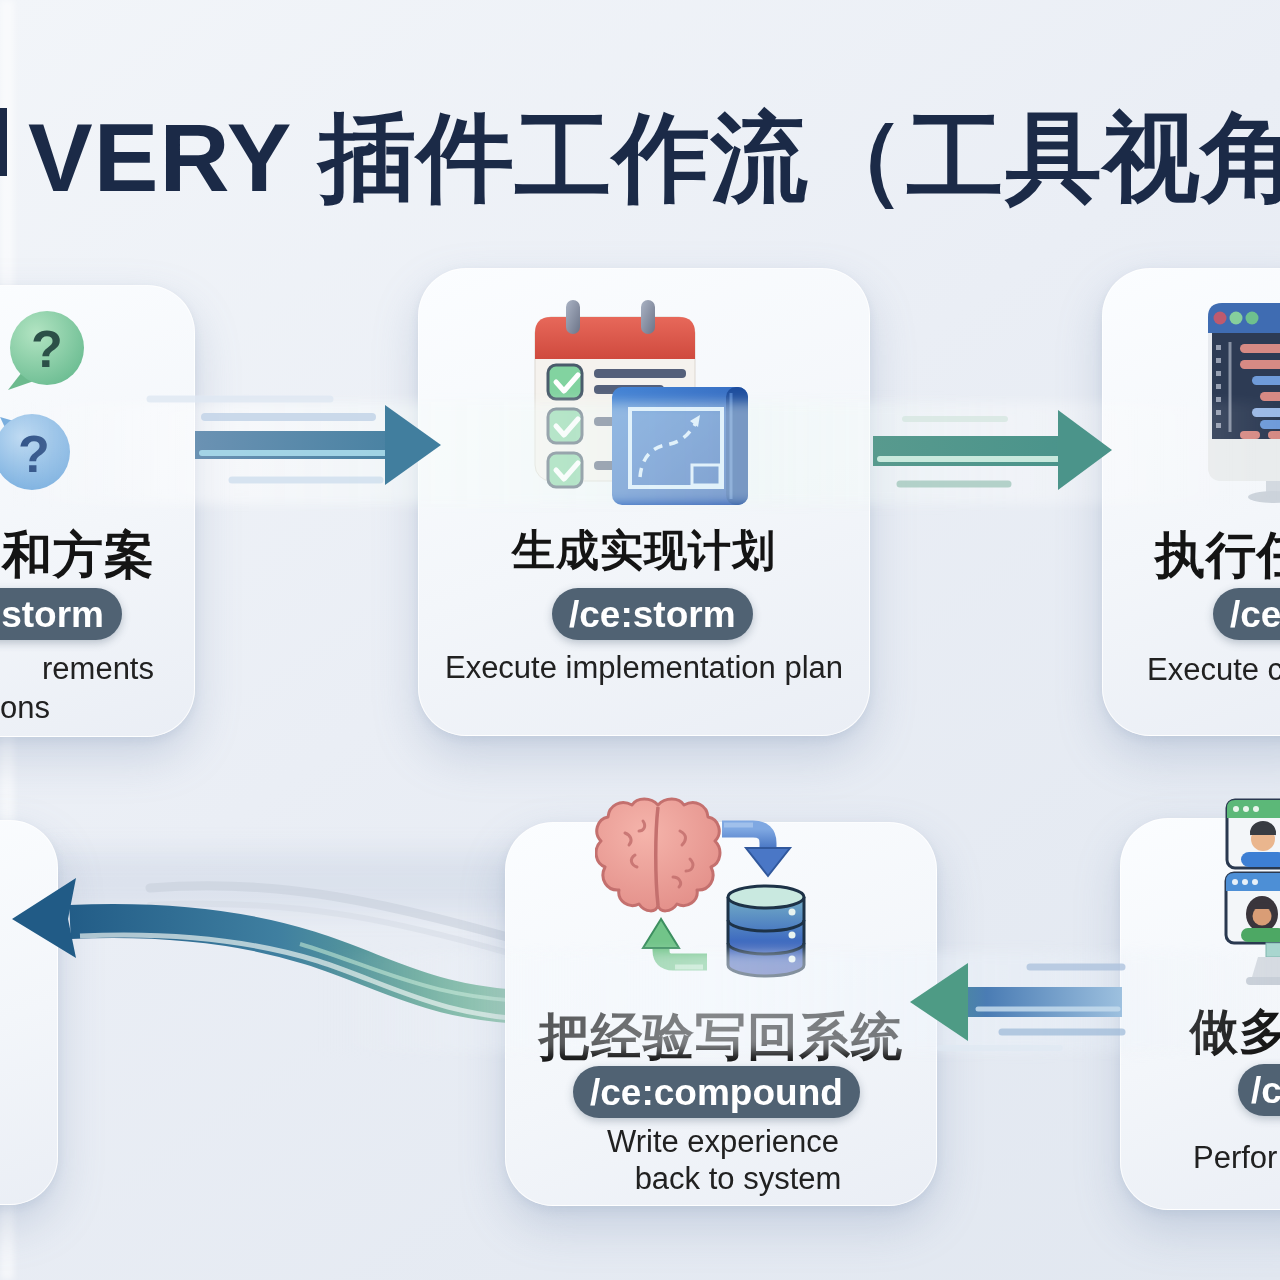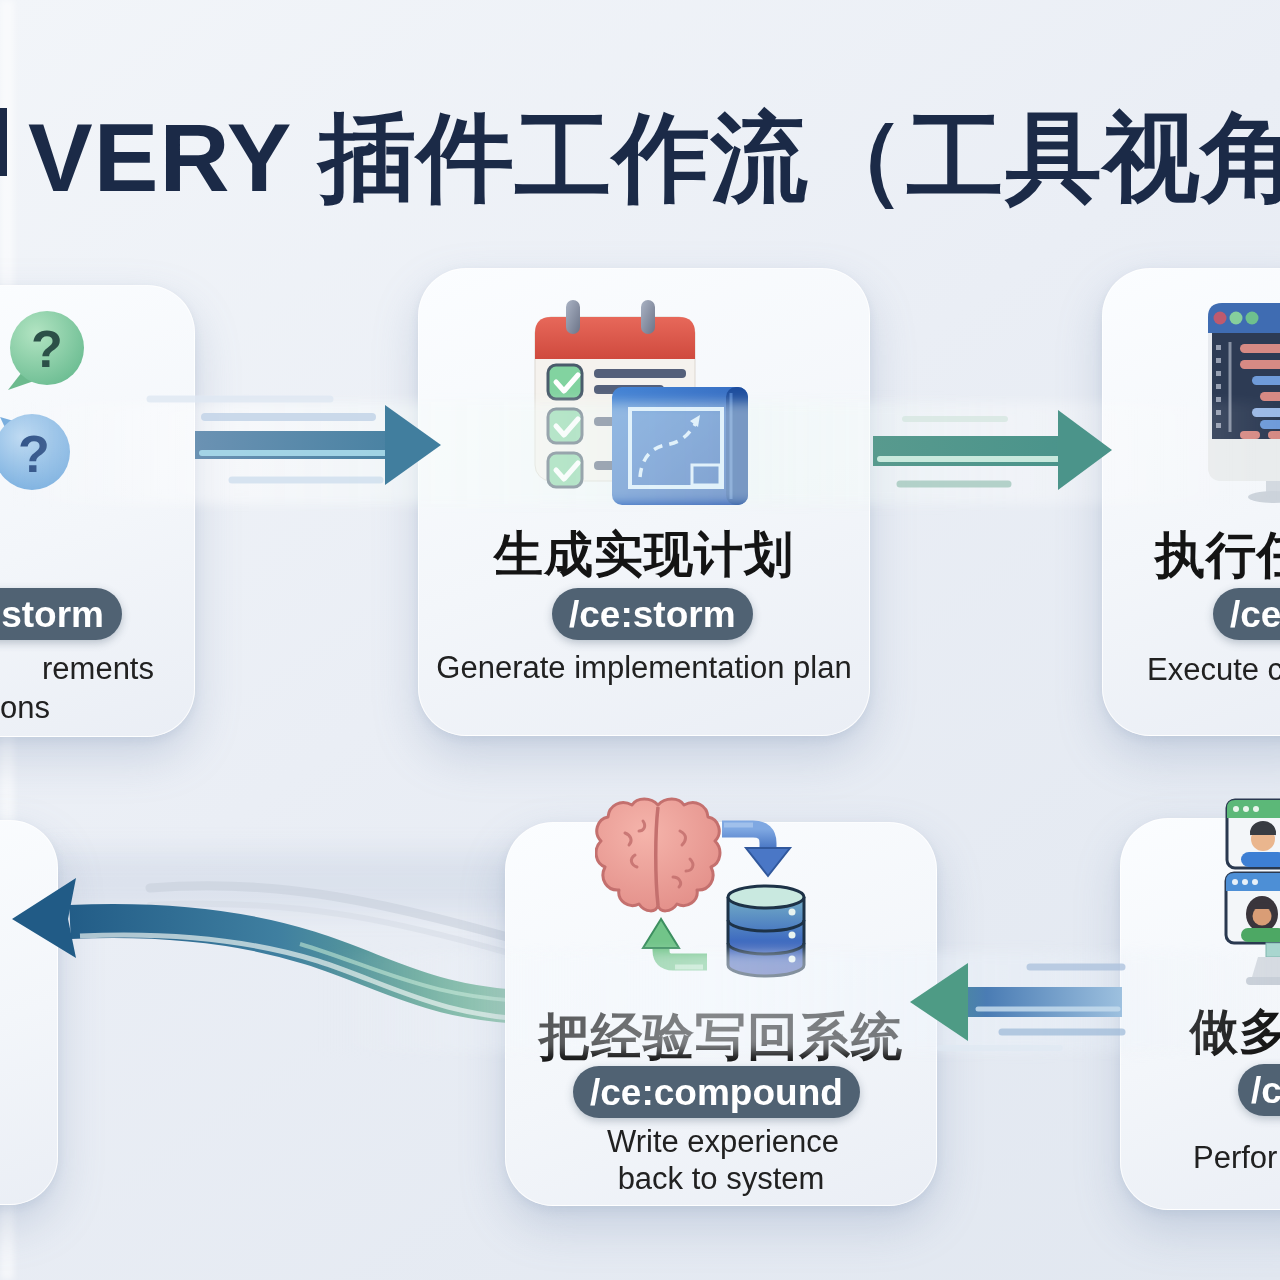--- a/index.html
+++ b/index.html
@@ -96,20 +96,21 @@
           <stop offset="1" stop-color="#5e9ed8"></stop>
       </radialGradient>
     </defs>
     <path d="M22,72 L8,90 L34,81 Z" fill="#6cba8e"></path>
     <circle cx="47" cy="48" r="37" fill="url(#gGreenB)"></circle>
     <text x="47" y="67" text-anchor="middle" font-size="52" font-weight="bold" fill="#2c5048">?</text>
     <path d="M8,134 L0,117 L24,124 Z" fill="#79aede"></path>
     <circle cx="32" cy="152" r="38" fill="url(#gBlueB)"></circle>
     <text x="34" y="172" text-anchor="middle" font-size="52" font-weight="bold" fill="#2a4e85">?</text>
   </svg>
+  <div class="card-title" style="left:2px;top:522px;font-size:50px;">和方案</div>
   <div class="badge" style="left:-46px;top:588px;width:168px;text-align:right;padding-right:18px;">storm</div>
   <div class="desc" style="left:18px;top:651px;padding-left:24px;">rements</div>
   <div class="desc" style="left:0;top:690px;">ons</div>
 
   <svg class="icon-svg" style="left:530px;top:295px;" width="240" height="215" viewBox="0 0 240 215">
     <defs>
       <linearGradient id="gRing" x1="0" y1="0" x2="1" y2="1">
         <stop offset="0" stop-color="#aab3c4"></stop>
           <stop offset="1" stop-color="#6c7488"></stop>
       </linearGradient>
@@ -147,23 +148,23 @@
     <g>
       <rect x="82" y="92" width="136" height="118" rx="10" fill="url(#gBlue)"></rect>
       <rect x="196" y="92" width="22" height="118" rx="10" fill="#1e4e9e"></rect>
       <line x1="201" y1="98" x2="201" y2="204" stroke="#5c8fd8" stroke-width="3" opacity="0.7"></line>
       <rect x="100" y="114" width="92" height="78" fill="none" stroke="#d9ecff" stroke-width="4"></rect>
       <path d="M110,182 C112,160 124,152 136,150 C152,147 158,140 166,128" stroke="#d9ecff" stroke-width="3.5" fill="none" stroke-dasharray="9 7"></path>
       <path d="M160,126 L170,120 L168,132 Z" fill="#d9ecff"></path>
       <rect x="162" y="170" width="28" height="20" fill="none" stroke="#d9ecff" stroke-width="3"></rect>
     </g>
   </svg>
-  <div class="card-title centered" style="left:418px;top:522px;width:452px;font-size:49px;">生成实现计划</div>
+  <div class="card-title centered" style="left:418px;top:522px;width:452px;font-size:43px;">生成实现计划</div>
   <div class="badge" style="left:552px;top:588px;">/ce:storm</div>
-  <div class="desc centered" style="left:408px;top:650px;width:472px;">Generate implementation plan</div>
+  <div class="desc centered" style="left:408px;top:650px;width:472px;">Execute implementation plan</div>
 
   <svg class="icon-svg" style="left:1208px;top:300px;" width="120" height="210" viewBox="0 0 120 210">
     <rect x="0" y="3" width="120" height="178" rx="14" fill="#e7eaef"></rect>
     <path d="M0,17 q0,-14 14,-14 h106 v30 h-120 Z" fill="#3f6cb2"></path>
     <circle cx="12" cy="18" r="6.5" fill="#bf5a6e"></circle>
     <circle cx="28" cy="18" r="6.5" fill="#86cf9c"></circle>
     <circle cx="44" cy="18" r="6.5" fill="#6ec08e"></circle>
     <rect x="4" y="33" width="116" height="106" fill="#2d3b54"></rect>
     <g fill="#97a0b2">
       <rect x="8" y="45" width="5" height="5"></rect>
@@ -238,21 +239,21 @@
     </g>
     <g>
       <path d="M112,169 L78,169 Q66,169 66,157 L66,152" stroke="#72c489" stroke-width="17" fill="none"></path>
       <path d="M108,174 L80,174" stroke="#b8e6c4" stroke-width="5" opacity="0.9"></path>
       <polygon points="66,126 48,155 84,155" fill="#72c489" stroke="#3d8f60" stroke-width="2"></polygon>
     </g>
   </svg>
   <div class="card-title centered" style="left:505px;top:1003px;width:432px;font-size:51px;">把经验写回系统</div>
   <div class="badge" style="left:573px;top:1066px;">/ce:compound</div>
   <div class="desc centered" style="left:505px;top:1124px;width:436px;">Write experience</div>
-  <div class="desc centered" style="left:505px;top:1161px;width:432px;">back to system</div>
+  <div class="desc centered" style="left:522px;top:1161px;width:432px;">back to system</div>
 
   <svg class="icon-svg" style="left:1222px;top:795px;" width="120" height="205" viewBox="0 0 120 205">
     <g>
       <rect x="5" y="5" width="112" height="68" rx="8" fill="#f3f6f9" stroke="#2a3950" stroke-width="3"></rect>
       <path d="M5,13 q0,-8 8,-8 h104 v18 h-112 Z" fill="#5cb878"></path>
       <circle cx="14" cy="14" r="3" fill="#eaf4ec"></circle>
         <circle cx="24" cy="14" r="3" fill="#eaf4ec"></circle>
         <circle cx="34" cy="14" r="3" fill="#eaf4ec"></circle>
       <circle cx="41" cy="44" r="12" fill="#eab68e"></circle>
       <path d="M28,42 a13,12 0 0 1 26,0 l0,-4 a13,12 0 0 0 -26,0 Z" fill="#383c42"></path>

